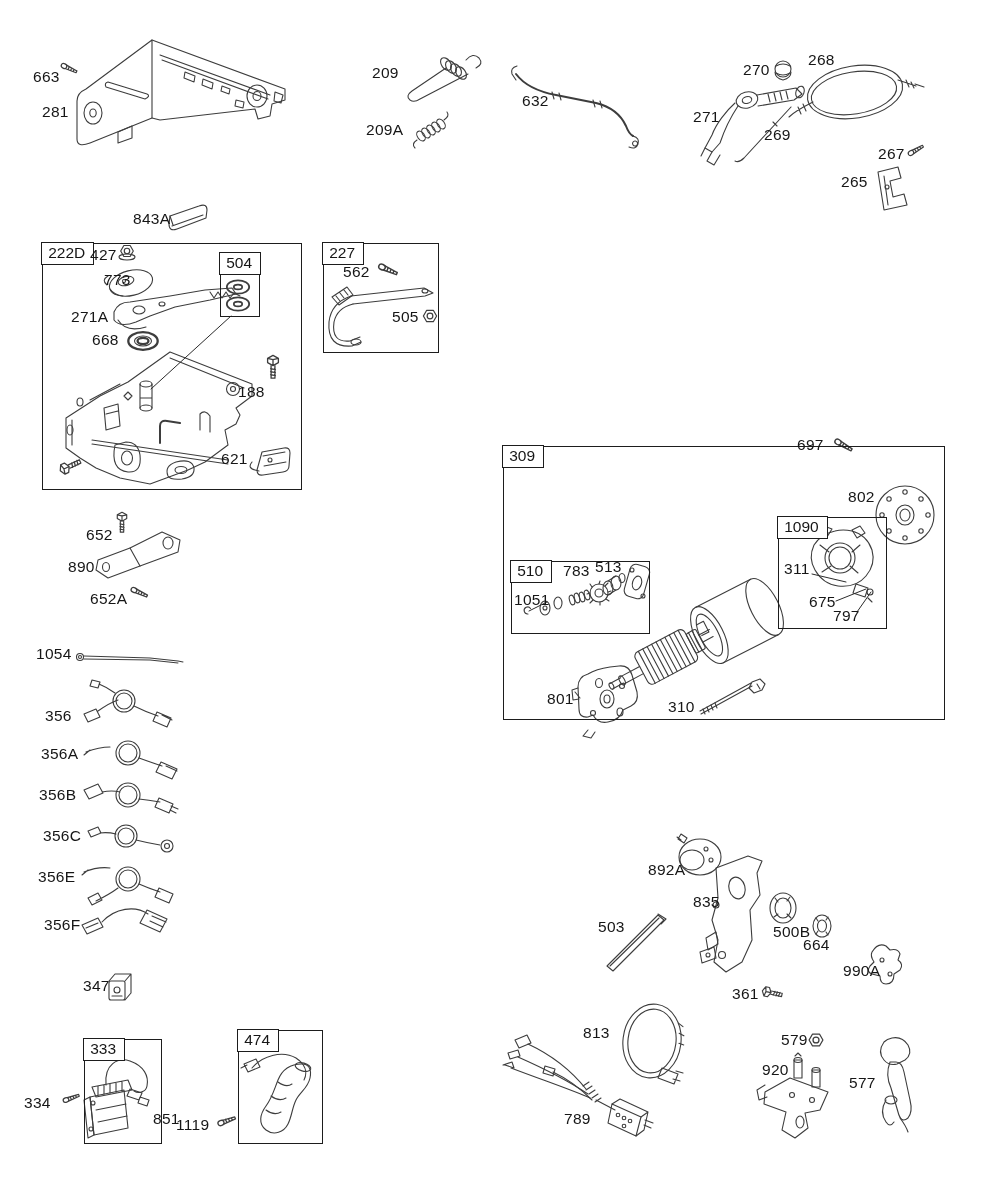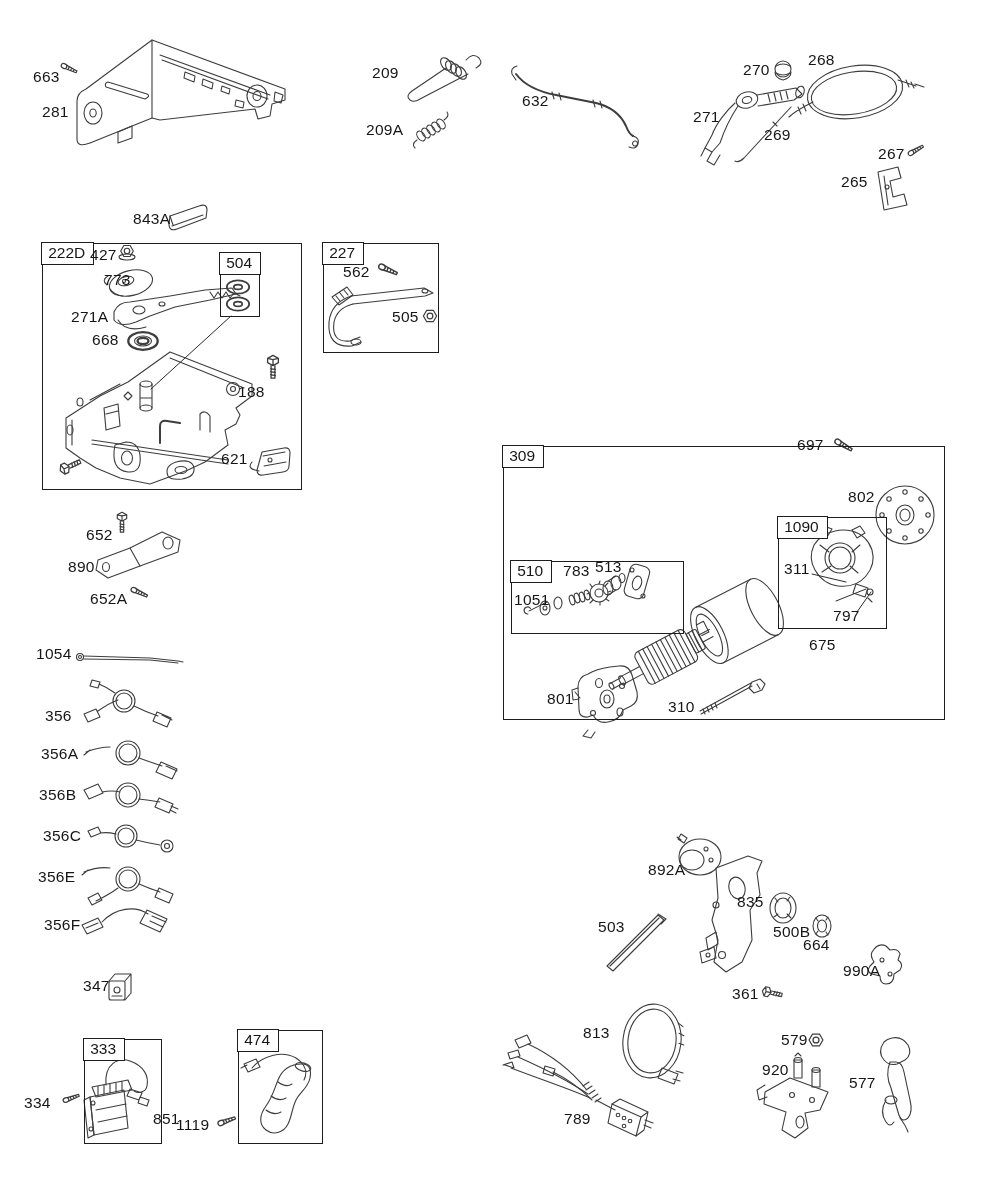--- a/index.html
+++ b/index.html
@@ -471,21 +471,21 @@
       </div>
       <div class="gbox" style="left: 220px; top: 253px; width: 38px; height: 62px;">
         <span class="tag">504</span>
       </div>
       <div class="gbox" style="left: 323px; top: 243px; width: 114px; height: 108px;">
         <span class="tag">227</span>
       </div>
       <div class="gbox" style="left: 503px; top: 446px; width: 432px; height: 272px; padding-left: 8px;">
         <span class="tag">309</span>
       </div>
-      <div class="gbox" style="left: 511px; top: 561px; width: 137px; height: 71px; padding-left: 34px;">
+      <div class="gbox" style="left: 511px; top: 561px; width: 137px; height: 71px;">
         <span class="tag">510</span>
       </div>
       <div class="gbox" style="left: 778px; top: 517px; width: 107px; height: 110px;">
         <span class="tag">1090</span>
       </div>
       <div class="gbox" style="left: 84px; top: 1039px; width: 76px; height: 103px;">
         <span class="tag">333</span>
       </div>
       <div class="gbox" style="left: 238px; top: 1030px; width: 83px; height: 112px;">
         <span class="tag">474</span>
@@ -508,21 +508,21 @@
       <div class="plabel" style="left: 76px; top: 271px; margin-left: 28px;">773</div>
       <div class="plabel" style="left: 71px; top: 308px;">271A</div>
       <div class="plabel" style="left: 92px; top: 331px;">668</div>
       <div class="plabel" style="left: 238px; top: 363px; margin-top: 20px;">188</div>
       <div class="plabel" style="left: 221px; top: 450px;">621</div>
       <div class="plabel" style="left: 343px; top: 263px;">562</div>
       <div class="plabel" style="left: 392px; top: 308px;">505</div>
       <div class="plabel" style="left: 797px; top: 436px;">697</div>
       <div class="plabel" style="left: 848px; top: 488px;">802</div>
       <div class="plabel" style="left: 784px; top: 560px;">311</div>
-      <div class="plabel" style="left: 809px; top: 593px; margin-top: 43px;">675</div>
+      <div class="plabel" style="left: 809px; top: 593px;">675</div>
       <div class="plabel" style="left: 833px; top: 607px;">797</div>
       <div class="plabel" style="left: 563px; top: 562px;">783</div>
       <div class="plabel" style="left: 595px; top: 558px;">513</div>
       <div class="plabel" style="left: 514px; top: 591px;">1051</div>
       <div class="plabel" style="left: 547px; top: 690px;">801</div>
       <div class="plabel" style="left: 668px; top: 698px;">310</div>
       <div class="plabel" style="left: 86px; top: 526px;">652</div>
       <div class="plabel" style="left: 68px; top: 558px;">890</div>
       <div class="plabel" style="left: 90px; top: 590px;">652A</div>
       <div class="plabel" style="left: 36px; top: 645px;">1054</div>
@@ -532,21 +532,21 @@
       <div class="plabel" style="left: 43px; top: 827px;">356C</div>
       <div class="plabel" style="left: 38px; top: 868px;">356E</div>
       <div class="plabel" style="left: 44px; top: 916px;">356F</div>
       <div class="plabel" style="left: 83px; top: 977px;">347</div>
       <div class="plabel" style="left: 24px; top: 1094px;">334</div>
       <div class="plabel" style="left: 129px; top: 1110px; padding-left: 24px;">851</div>
       <div class="plabel" style="left: 176px; top: 1116px;">1119</div>
       <div class="plabel" style="left: 564px; top: 1110px;">789</div>
       <div class="plabel" style="left: 583px; top: 1024px;">813</div>
       <div class="plabel" style="left: 648px; top: 861px;">892A</div>
-      <div class="plabel" style="left: 693px; top: 893px; margin-left: 44px;">835</div>
+      <div class="plabel" style="left: 693px; top: 893px;">835</div>
       <div class="plabel" style="left: 598px; top: 918px;">503</div>
       <div class="plabel" style="left: 773px; top: 923px;">500B</div>
       <div class="plabel" style="left: 803px; top: 936px;">664</div>
       <div class="plabel" style="left: 843px; top: 962px;">990A</div>
       <div class="plabel" style="left: 732px; top: 985px;">361</div>
       <div class="plabel" style="left: 781px; top: 1031px;">579</div>
       <div class="plabel" style="left: 762px; top: 1061px;">920</div>
       <div class="plabel" style="left: 849px; top: 1074px;">577</div>
     </div>
 

